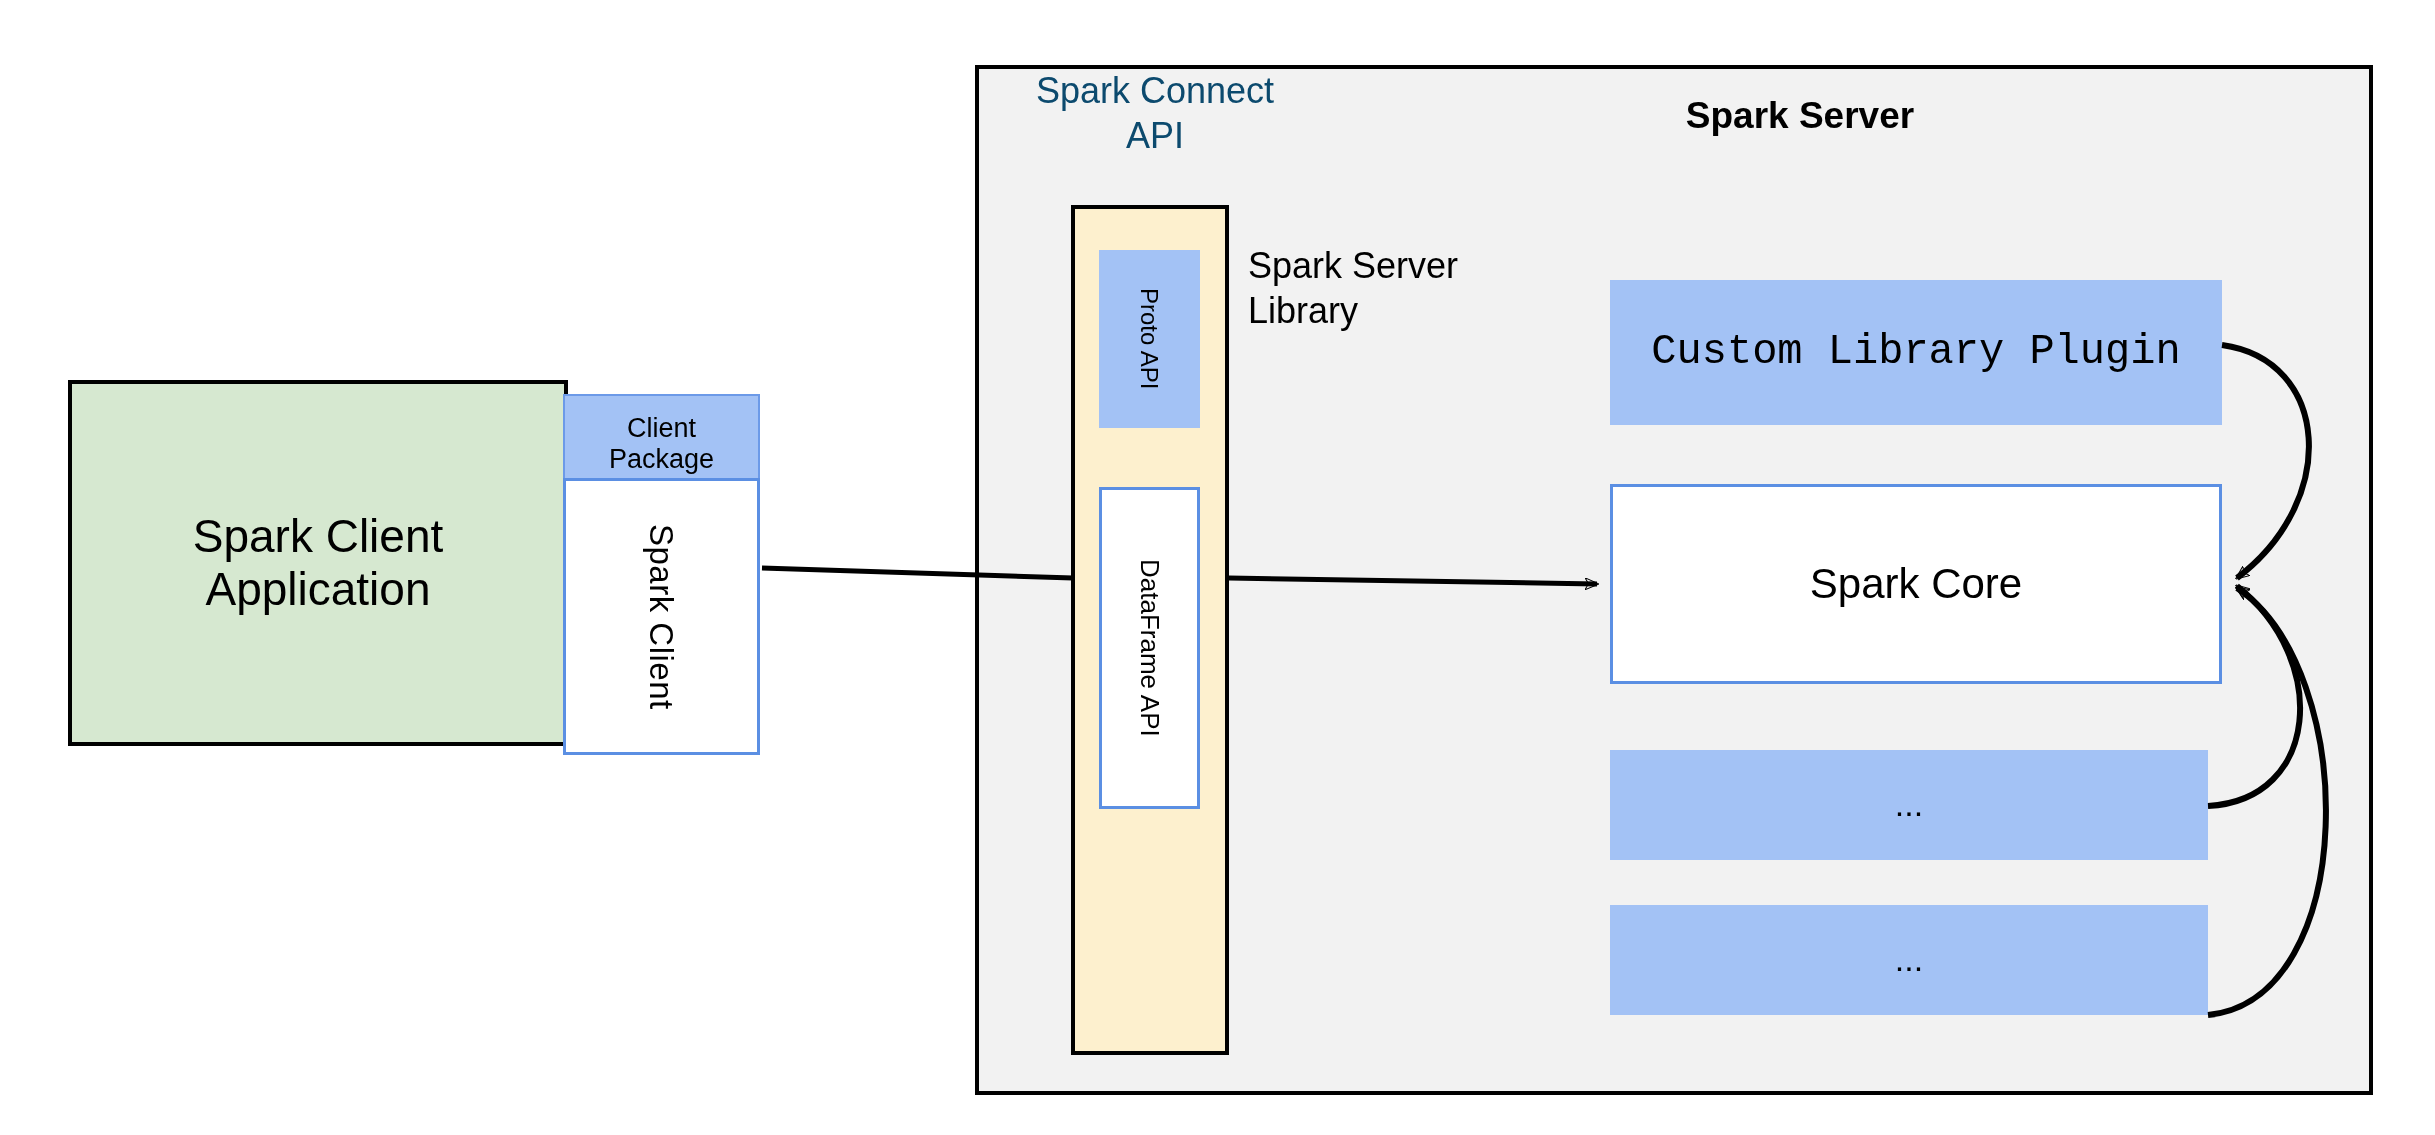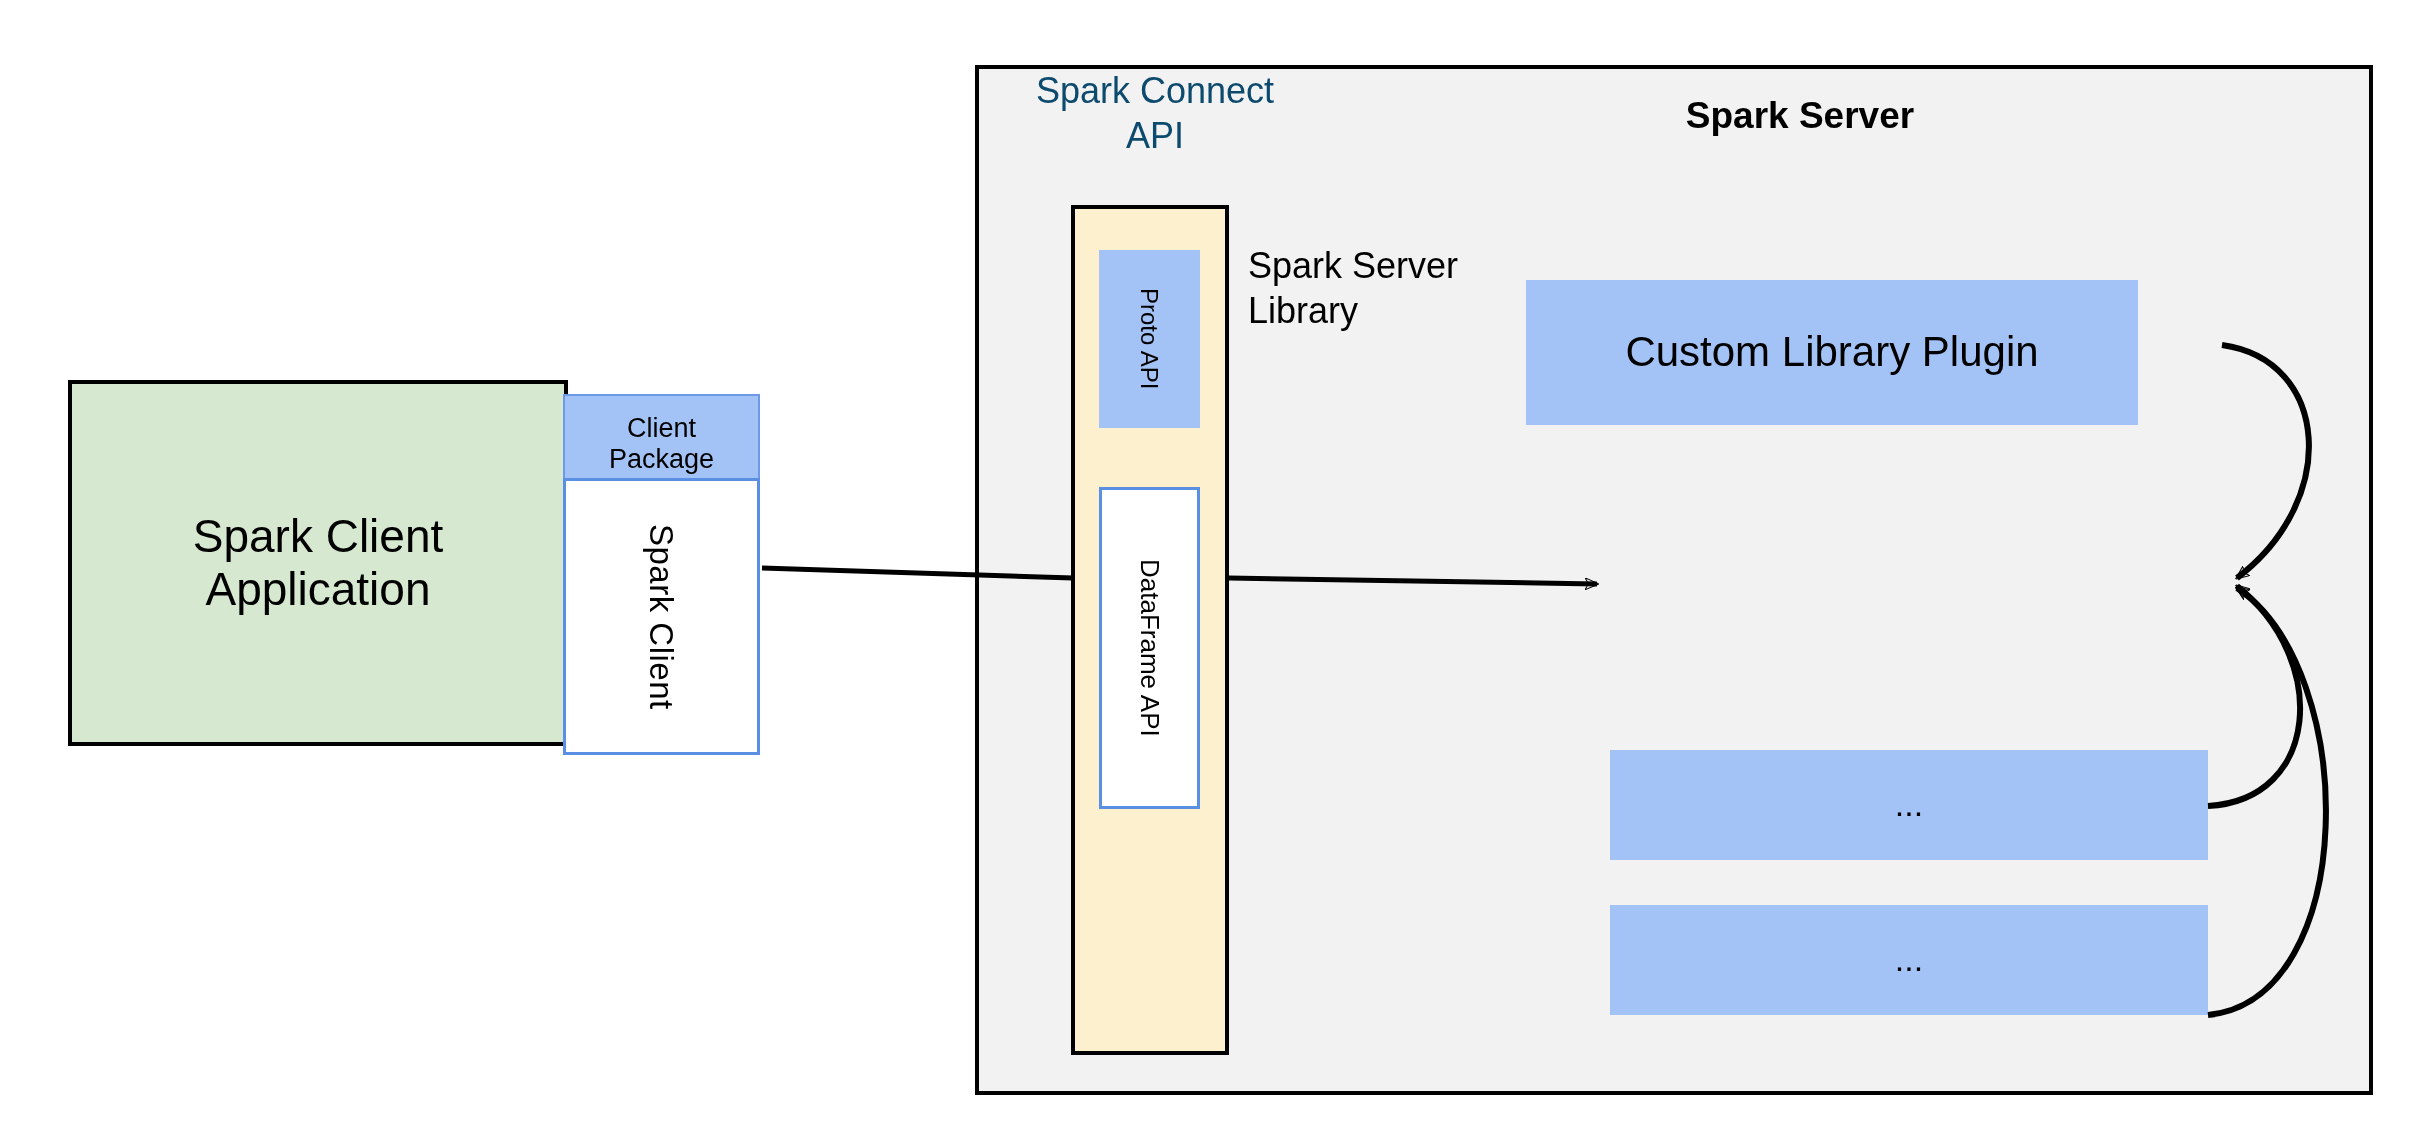--- a/index.html
+++ b/index.html
@@ -143,25 +143,26 @@
     z-index: 5;
   }
   #dataframe-api-label {
     writing-mode: vertical-rl;
     text-orientation: mixed;
     font-size: 26px;
   }
 
   
   #custom-library-plugin-box {
-    left: 1526px; top: 280px;
+    left: 1610px; top: 280px;
     width: 612px; height: 145px;
     background: #a3c2f5;
     font-size: 42px;
     z-index: 4;
+    font-family: Liberation Mono, monospace;
   }
 
   #spark-core-box {
     left: 1610px; top: 484px;
     width: 612px; height: 200px;
     background: #ffffff;
     border: 3px solid #5b8fe3;
     font-size: 42px;
     z-index: 4;
   }
@@ -213,20 +214,21 @@
 
   <div class="box" id="dataframe-api-box">
     <span id="dataframe-api-label">DataFrame API</span>
   </div>
 
   <div id="spark-server-library-label">Spark Server
 Library</div>
 
   <div class="box" id="custom-library-plugin-box">Custom Library Plugin</div>
 
+  <div class="box" id="spark-core-box">Spark Core</div>
 
   <div class="box" id="ellipsis-box-1">...</div>
 
   <div class="box" id="ellipsis-box-2">...</div>
 
   <div class="box" id="client-app-box">
     <span id="client-app-label">Spark Client
 Application</span>
   </div>
 

